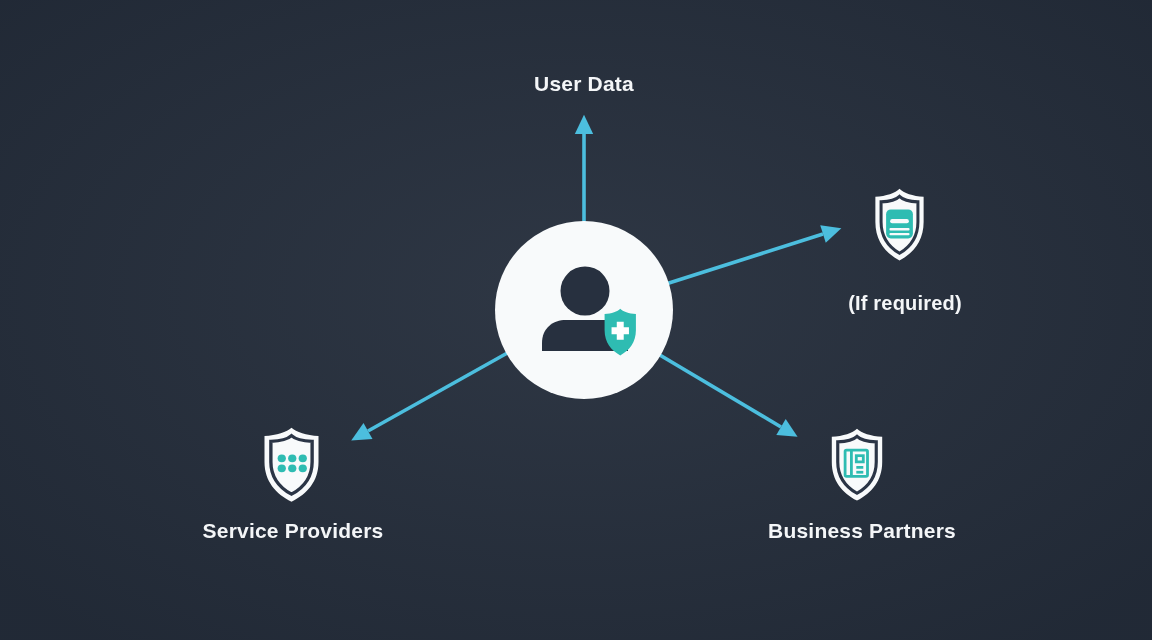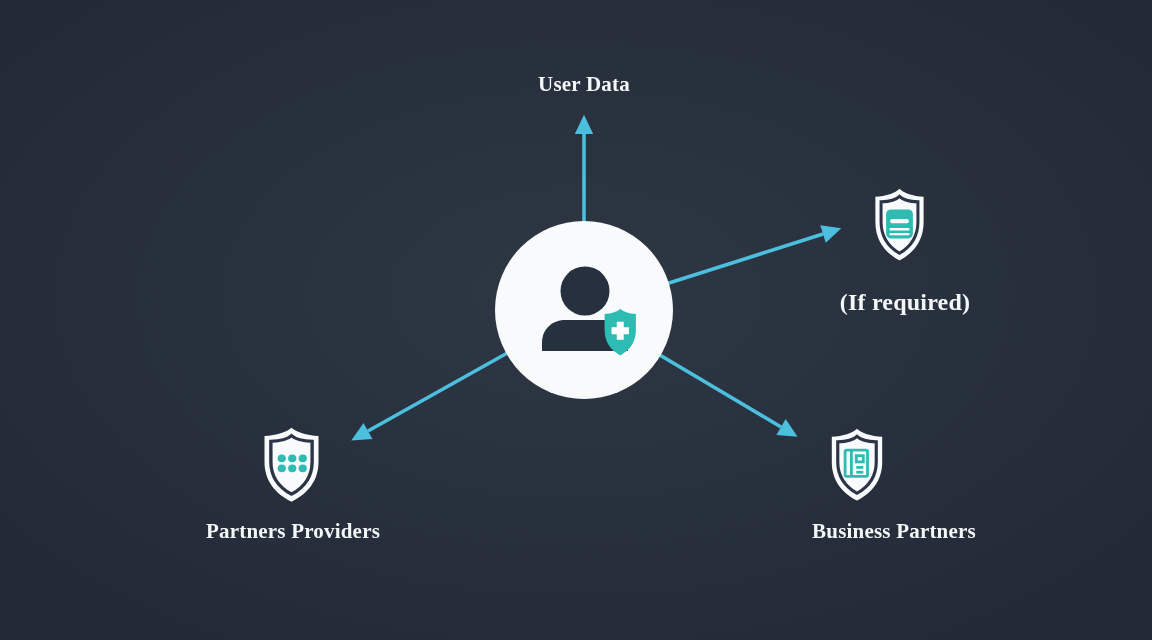--- a/index.html
+++ b/index.html
@@ -11,45 +11,44 @@
     font-family: "Liberation Sans", sans-serif;
   }
   .stage {
     position: relative;
     width: 1152px;
     height: 640px;
     background:
       radial-gradient(ellipse 900px 520px at 50% 46%,
         rgba(255,255,255,0.045), rgba(0,0,0,0.10) 85%),
       var(--bg, #252e3c);
-    font-family: Liberation Serif, serif;
   }
   .stage svg {
     position: absolute;
     inset: 0;
   }
   .node-label {
     position: absolute;
     transform: translate(-50%, -50%);
     color: var(--text, #f4f6f8);
     font-weight: 700;
     font-size: 21px;
     letter-spacing: 0.2px;
     white-space: nowrap;
     text-align: center;
     line-height: 1.55;
   }
   .node-label .subline {
     display: block;
-    font-size: 24px;
+    font-size: 20px;
   }
   .lbl-user-data        { left: 584px; top: 84px;  }
   .lbl-law-enforcement  { left: 905px; top: 303px; }
   .lbl-service-providers{ left: 293px; top: 531px; }
-  .lbl-business-partners{ left: 862px; top: 531px; margin-left: 32px; }
+  .lbl-business-partners{ left: 862px; top: 531px; }
 </style>
 </head>
 <body>
 
 <div class="stage">
 
   <svg width="1152" height="640" viewBox="0 0 1152 640">
     <defs>
       <marker id="ah" viewBox="0 0 12 12" refX="1" refY="6" markerWidth="22" markerHeight="22" markerUnits="userSpaceOnUse" orient="auto">
         <path d="M1,1 L11.5,6 L1,11 Z" style="fill:var(--arrow,#4cbede)"></path>
@@ -119,16 +118,16 @@
       </g>
     </g>
   </svg>
 
   <div class="node-label lbl-user-data">User Data</div>
 
   <div class="node-label lbl-law-enforcement">
     <span class="subline">(If required)</span>
   </div>
 
-  <div class="node-label lbl-service-providers">Partners Providers</div>
+  <div class="node-label lbl-service-providers">Service Providers</div>
 
   <div class="node-label lbl-business-partners">Business Partners</div>
 </div>
 
 </body></html>

